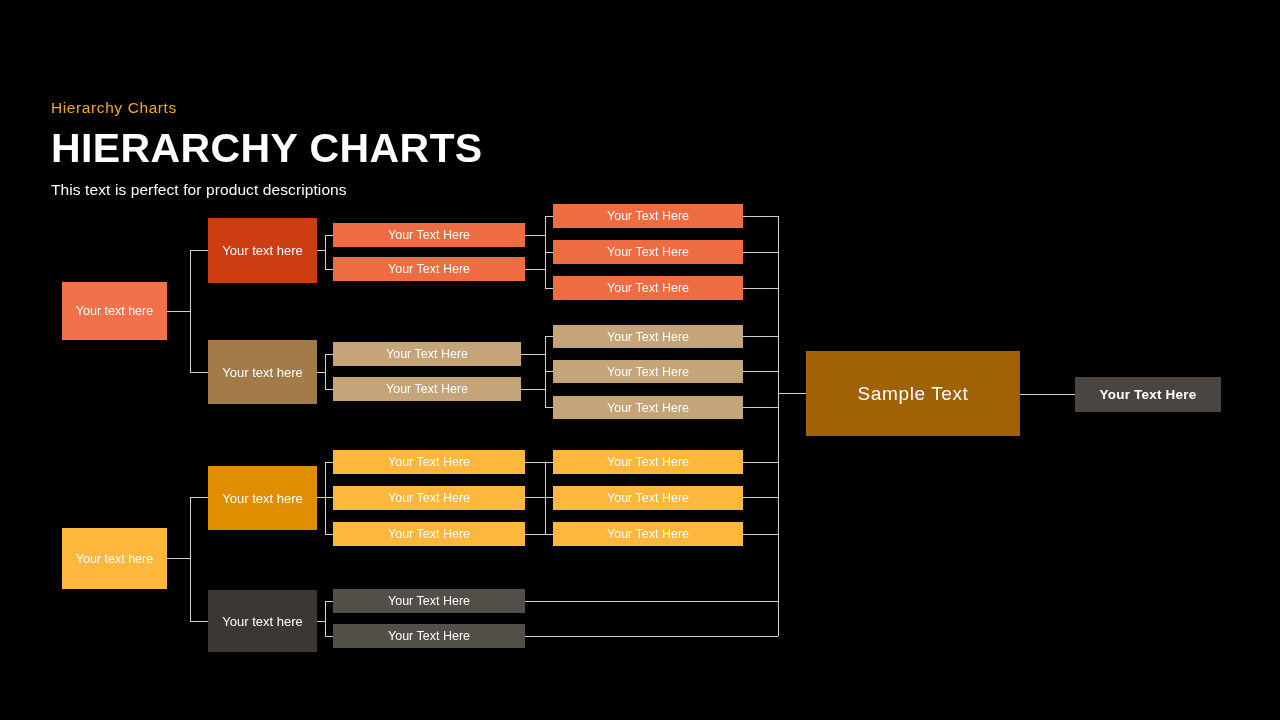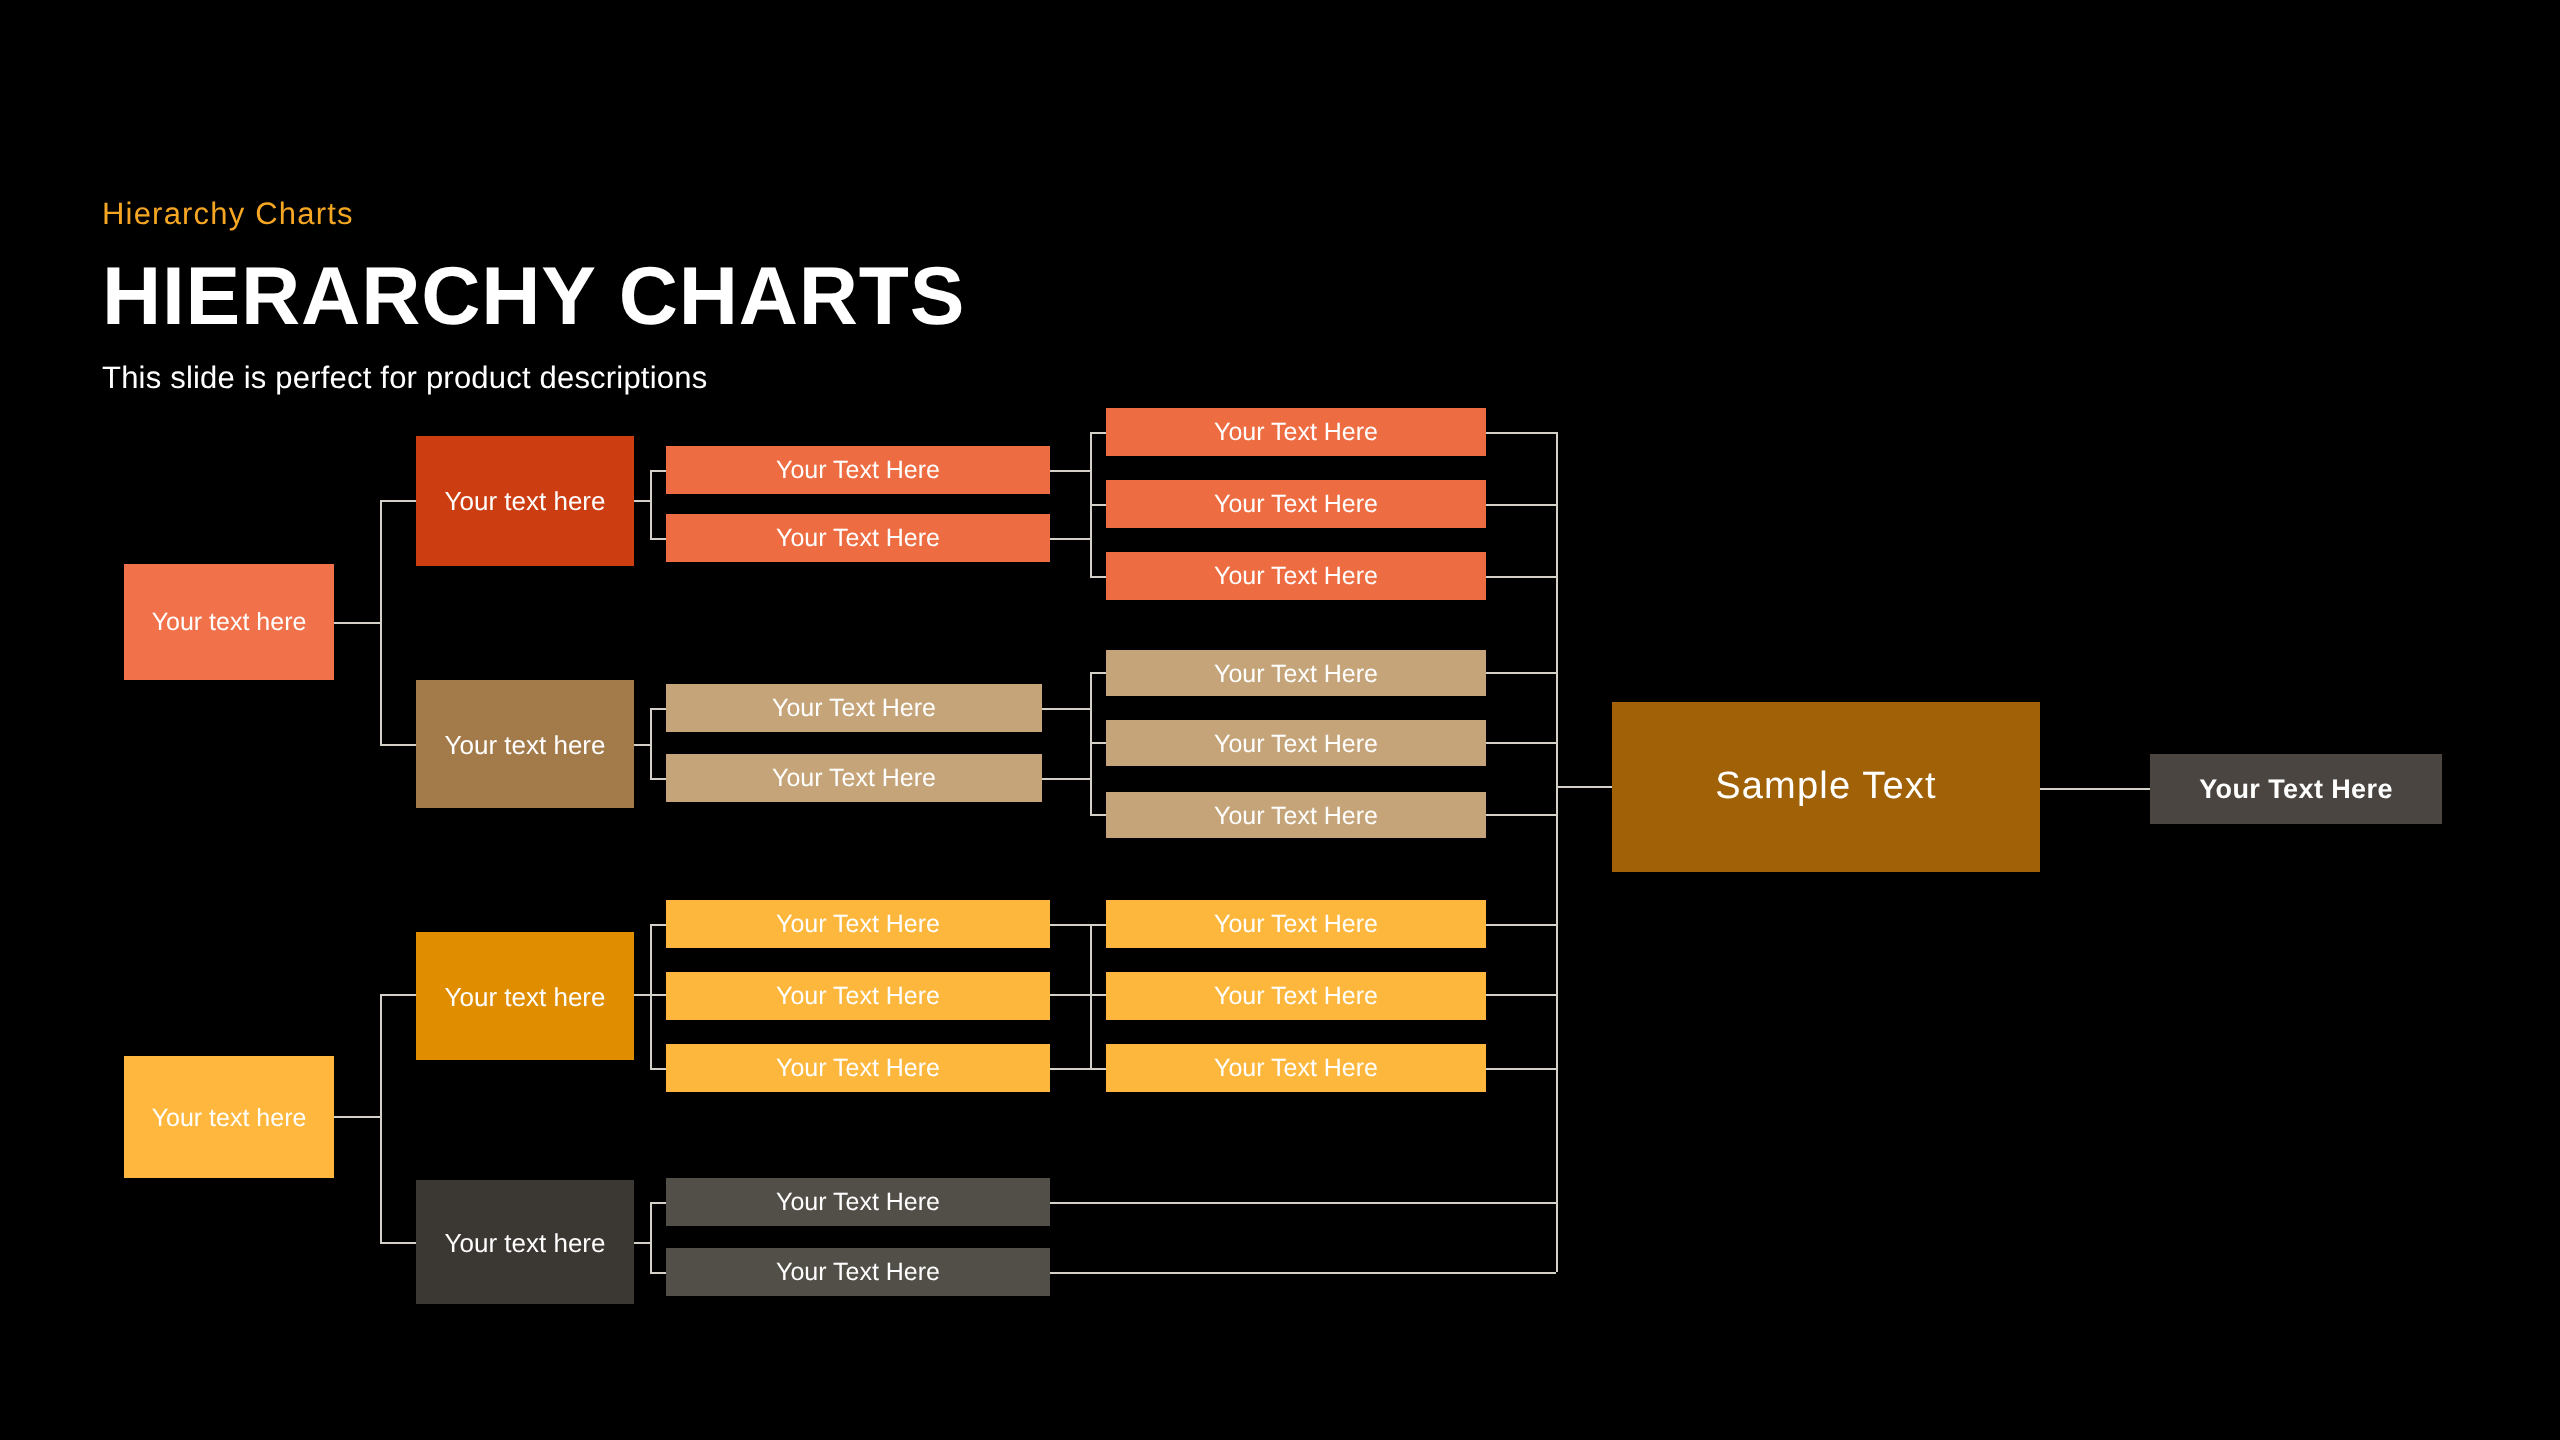--- a/index.html
+++ b/index.html
@@ -72,21 +72,21 @@
   .vline { width: 1px; }
 </style>
 </head>
 <body>
 
 <div id="slide">
 
   <div id="header">
     <div class="eyebrow">Hierarchy Charts</div>
     <div class="maintitle">HIERARCHY CHARTS</div>
-    <div class="subtitle">This slide is perfect for product descriptions</div>
+    <div class="subtitle">This text is perfect for product descriptions</div>
   </div>
 
   <div>
 
     <div class="hline" style="left:167px; top:311px; width:23px;"></div>
     <div class="vline" style="left:190px; top:250px; height:122px;"></div>
     <div class="hline" style="left:190px; top:250px; width:18px;"></div>
     <div class="hline" style="left:190px; top:372px; width:18px;"></div>
 
     <div class="hline" style="left:167px; top:558px; width:23px;"></div>

